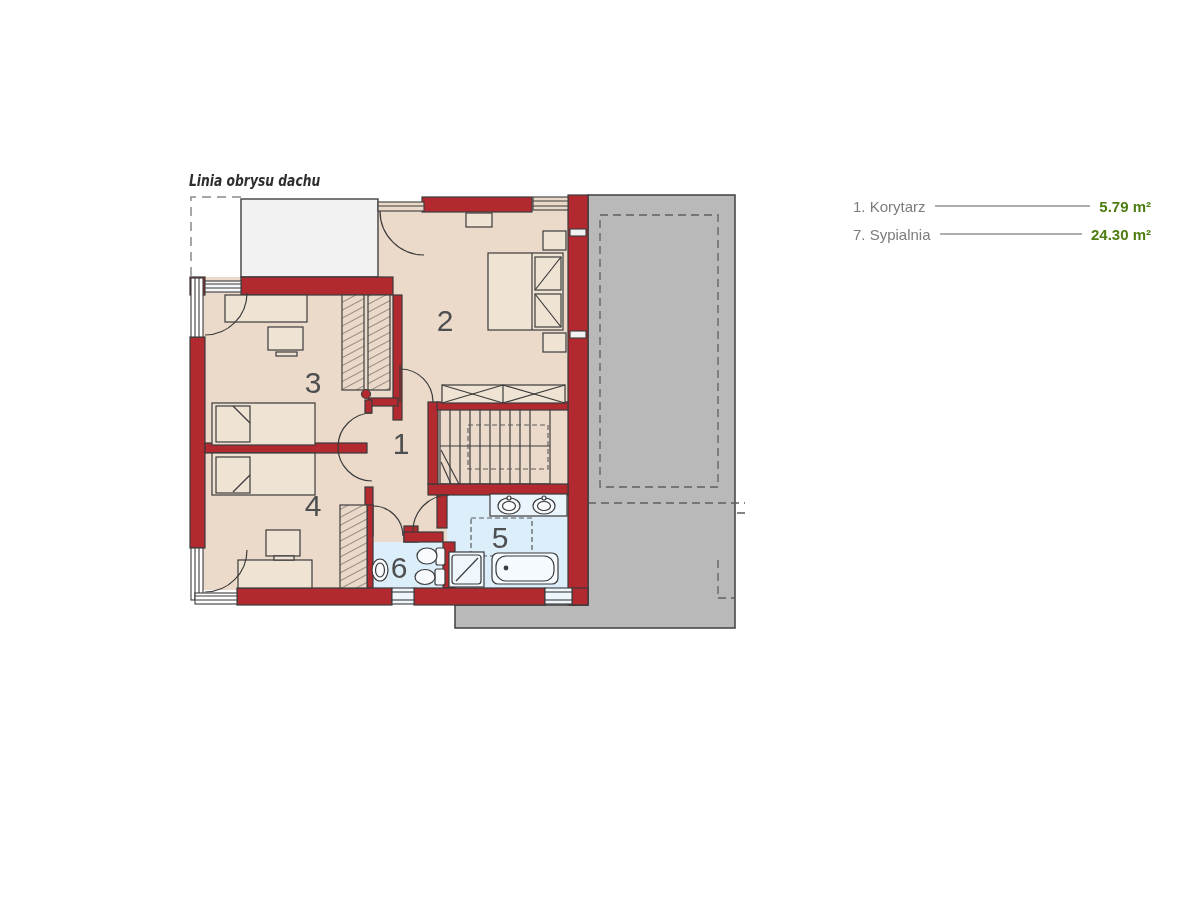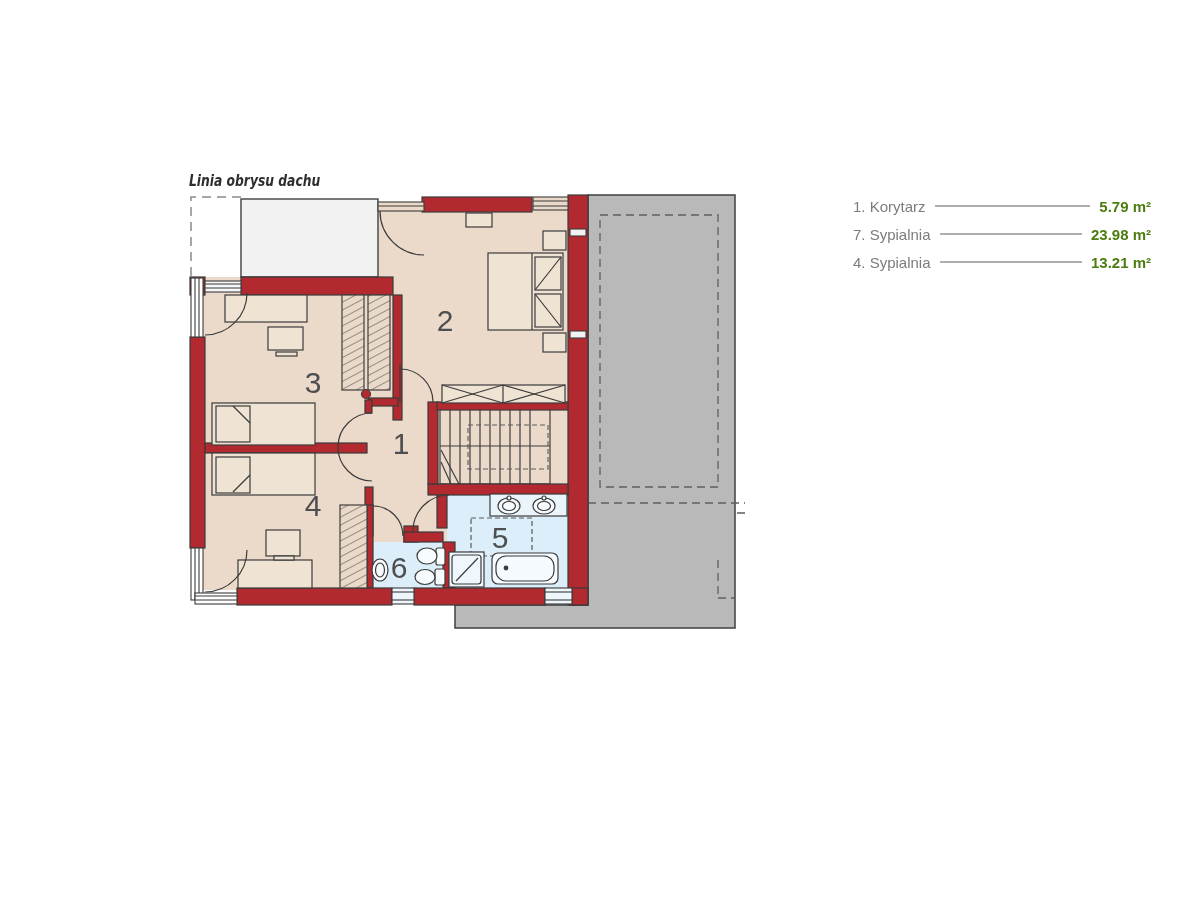--- a/index.html
+++ b/index.html
@@ -261,20 +261,15 @@
 
 <div class="legend">
   <div class="legend-row">
     <span class="legend-label">1. Korytarz</span>
     <span class="legend-leader"></span>
     <span class="legend-value">5.79 m²</span>
   </div>
   <div class="legend-row">
     <span class="legend-label">7. Sypialnia</span>
     <span class="legend-leader"></span>
-    <span class="legend-value">23.98 m²</span>
-  </div>
-  <div class="legend-row">
-    <span class="legend-label">4. Sypialnia</span>
-    <span class="legend-leader"></span>
-    <span class="legend-value">13.21 m²</span>
+    <span class="legend-value">24.30 m²</span>
   </div>
 </div>
 
 </body></html>

